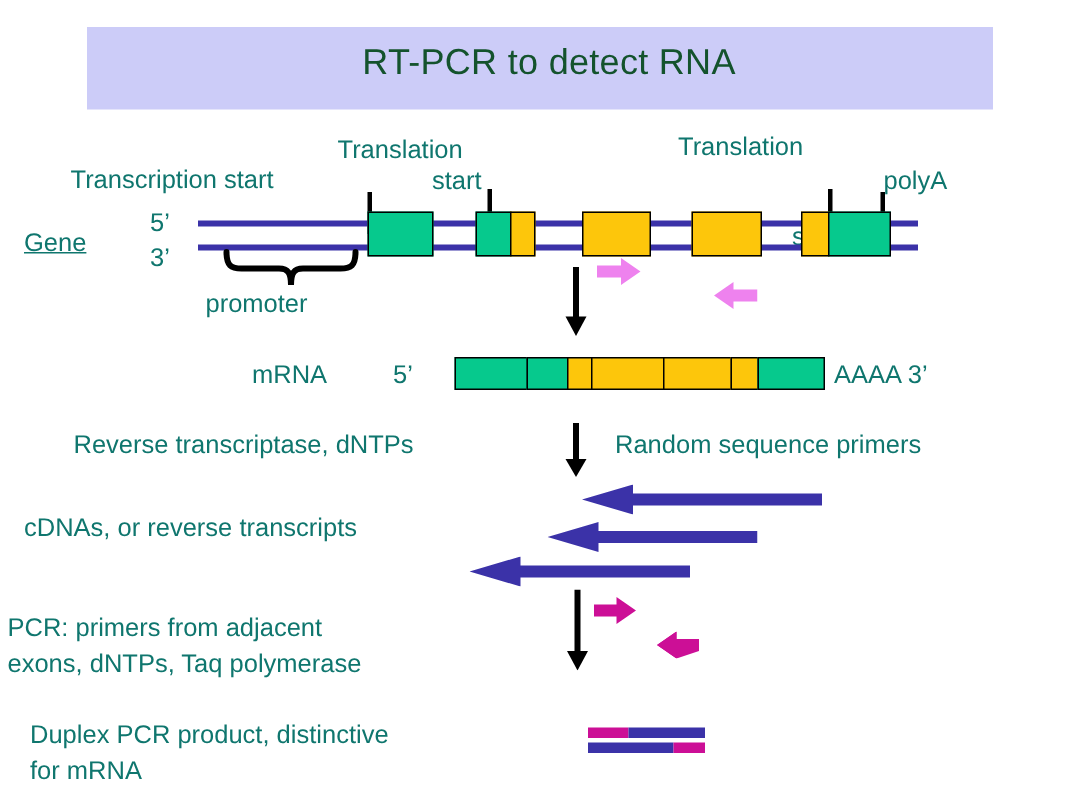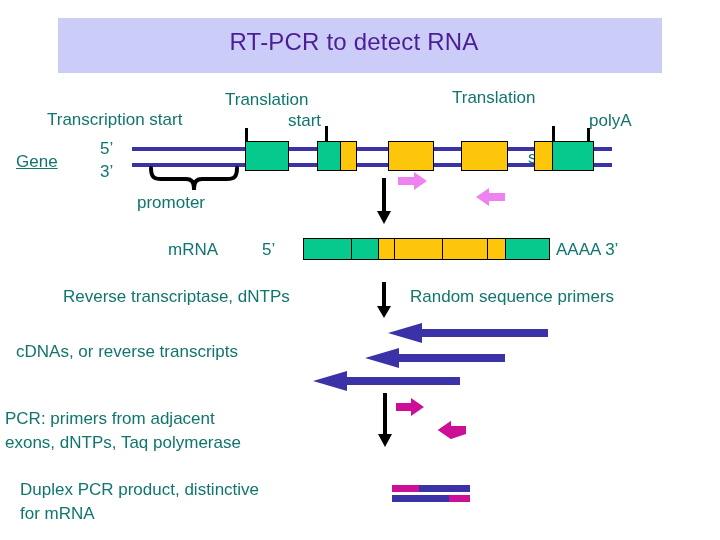--- a/index.html
+++ b/index.html
@@ -25,26 +25,26 @@
 
   
   #title-banner {
     left: 58px;
     top: 18px;
     width: 604px;
     height: 55px;
     background: #ccccf8;
   }
   #title-text {
-    left: 52px;
+    left: 64px;
     top: 28px;
     width: 604px;
     text-align: center;
     font-size: 24px;
-    color: #4c1d95;
+    color: #14532d;
     letter-spacing: 0.2px;
   }
 
   
   .lbl {
     font-size: 17px;
     line-height: 20px;
     white-space: pre;
     color: #0f766e;
   }
@@ -150,21 +150,21 @@
   <div class="abs mseg teal" style="left:303px; width:49px;"></div>
   <div class="abs mseg teal" style="left:351px; width:28px;"></div>
   <div class="abs mseg yellow" style="left:378px; width:17px;"></div>
   <div class="abs mseg yellow" style="left:394px; width:49px;"></div>
   <div class="abs mseg yellow" style="left:442px; width:46px;"></div>
   <div class="abs mseg yellow" style="left:487px; width:19px;"></div>
   <div class="abs mseg teal" style="left:505px; width:45px;"></div>
 
   <div class="abs lbl" style="left:556px; top:240px;">AAAA 3’</div>
 
-  <div class="abs lbl" style="left:63px; top:287px;text-align:center;">Reverse transcriptase, dNTPs</div>
+  <div class="abs lbl" style="left:49px; top:287px;text-align:center;">Reverse transcriptase, dNTPs</div>
 
   <svg class="abs" style="left:374px; top:282px;" width="20" height="36" viewBox="0 0 20 36">
     <line x1="10" y1="0" x2="10" y2="27" stroke="#000000" stroke-width="4"></line>
     <path d="M3,24 L17,24 L10,36 Z" fill="#000000"></path>
   </svg>
 
   <div class="abs lbl" style="left:410px; top:287px;">Random sequence primers</div>
 
   <svg class="abs" style="left:388px; top:323px;" width="160" height="20" viewBox="0 0 160 20">
     <path d="M160,6 L34,6 L34,0 L0,10 L34,20 L34,14 L160,14 Z" fill="#3b32a8"></path>

